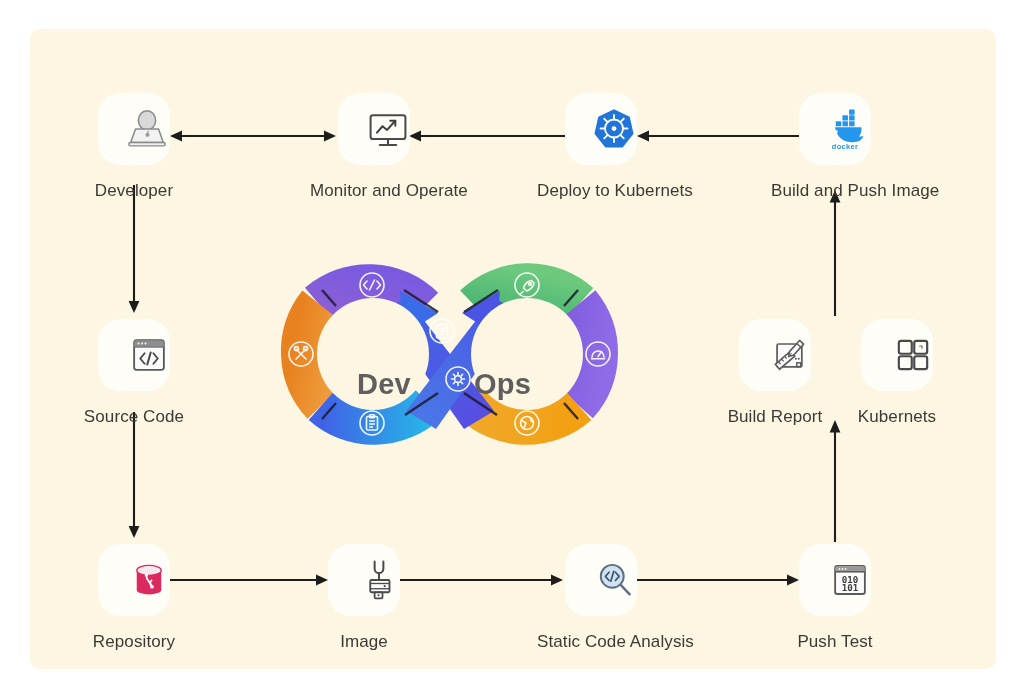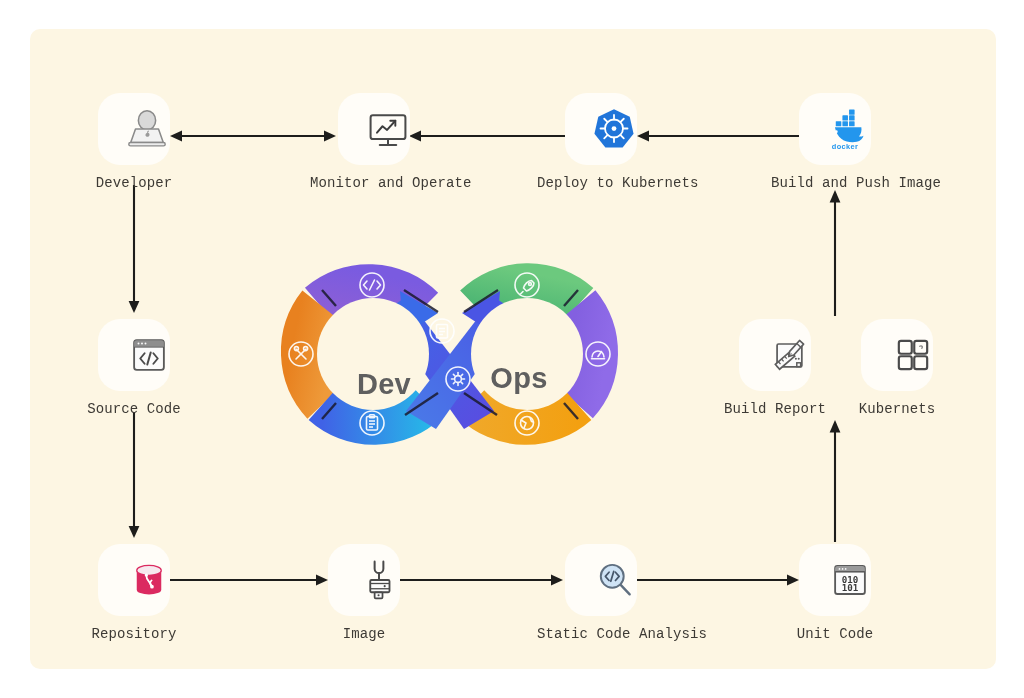--- a/index.html
+++ b/index.html
@@ -42,27 +42,26 @@
     margin: 0 auto;
     background: #FFFDF8;
     border-radius: 22px;
     display: flex;
     align-items: center;
     justify-content: flex-end;
     box-shadow: 0 0 0 0 rgba(0,0,0,0);
   }
   .tile svg { display: block; }
   .node-label {
-    margin-top: 11px;
-    font-size: 14px;
+    margin-top: 19px;
+    font-size: 17px;
     color: #3d3a35;
     line-height: 14px;
     letter-spacing: .1px;
     white-space: nowrap;
-    font-family: Liberation Mono, monospace;
   }
 
   
   .arrow {
     position: absolute;
   }
   .arrow svg { display: block; overflow: visible; }
 
   
   #infinity {
@@ -75,21 +74,21 @@
   #infinity svg { display:block; }
   .loop-word {
     position: absolute;
     font-size: 29px;
     font-weight: bold;
     color: #5f5f5f;
     letter-spacing: .3px;
     margin-top: 35px;
   }
   #word-dev { left: 61px; top: 90px; width: 90px; text-align: center; }
-  #word-ops { left: 196px; top: 84px; width: 90px; text-align: center; }
+  #word-ops { left: 196px; top: 90px; width: 90px; }
 
   .docker-word {
     font-size: 8px;
     fill: #2396ED;
     font-family: "Liberation Sans", sans-serif;
     font-weight: bold;
     letter-spacing: .4px;
   }
 </style>
 </head>
@@ -343,21 +342,21 @@
         <rect x="7" y="8" width="34" height="32" rx="2.6" fill="#fbfbfb" stroke="#5a5a5a" stroke-width="2.1"></rect>
         <path d="M7 11 a3 3 0 0 1 3 -3 h28 a3 3 0 0 1 3 3 v3.6 H7 Z" fill="#9a9a9a"></path>
         <circle cx="12" cy="11.3" r="1" fill="#fbfbfb"></circle>
         <circle cx="15.5" cy="11.3" r="1" fill="#fbfbfb"></circle>
         <circle cx="19" cy="11.3" r="1" fill="#fbfbfb"></circle>
         <line x1="7" y1="14.6" x2="41" y2="14.6" stroke="#5a5a5a" stroke-width="1.8"></line>
         <text x="24" y="27.5" text-anchor="middle" font-family="DejaVu Sans Mono, monospace" font-size="10.5" font-weight="bold" fill="#3b3b3b">010</text>
         <text x="24" y="37" text-anchor="middle" font-family="DejaVu Sans Mono, monospace" font-size="10.5" font-weight="bold" fill="#3b3b3b">101</text>
       </svg>
     </div>
-    <div class="node-label">Unit Code</div>
+    <div class="node-label">Push Test</div>
   </div>
 
   <div id="infinity">
     <svg width="344" height="222" viewBox="0 0 344 222">
       <defs>
         <linearGradient id="devTop" x1="0" y1="1" x2="1" y2="0">
           <stop offset="0%" stop-color="#8B5FD6"></stop>
           <stop offset="100%" stop-color="#7A5BE0"></stop>
         </linearGradient>
         <linearGradient id="devLeft" x1="0" y1="0" x2="1" y2="1">

